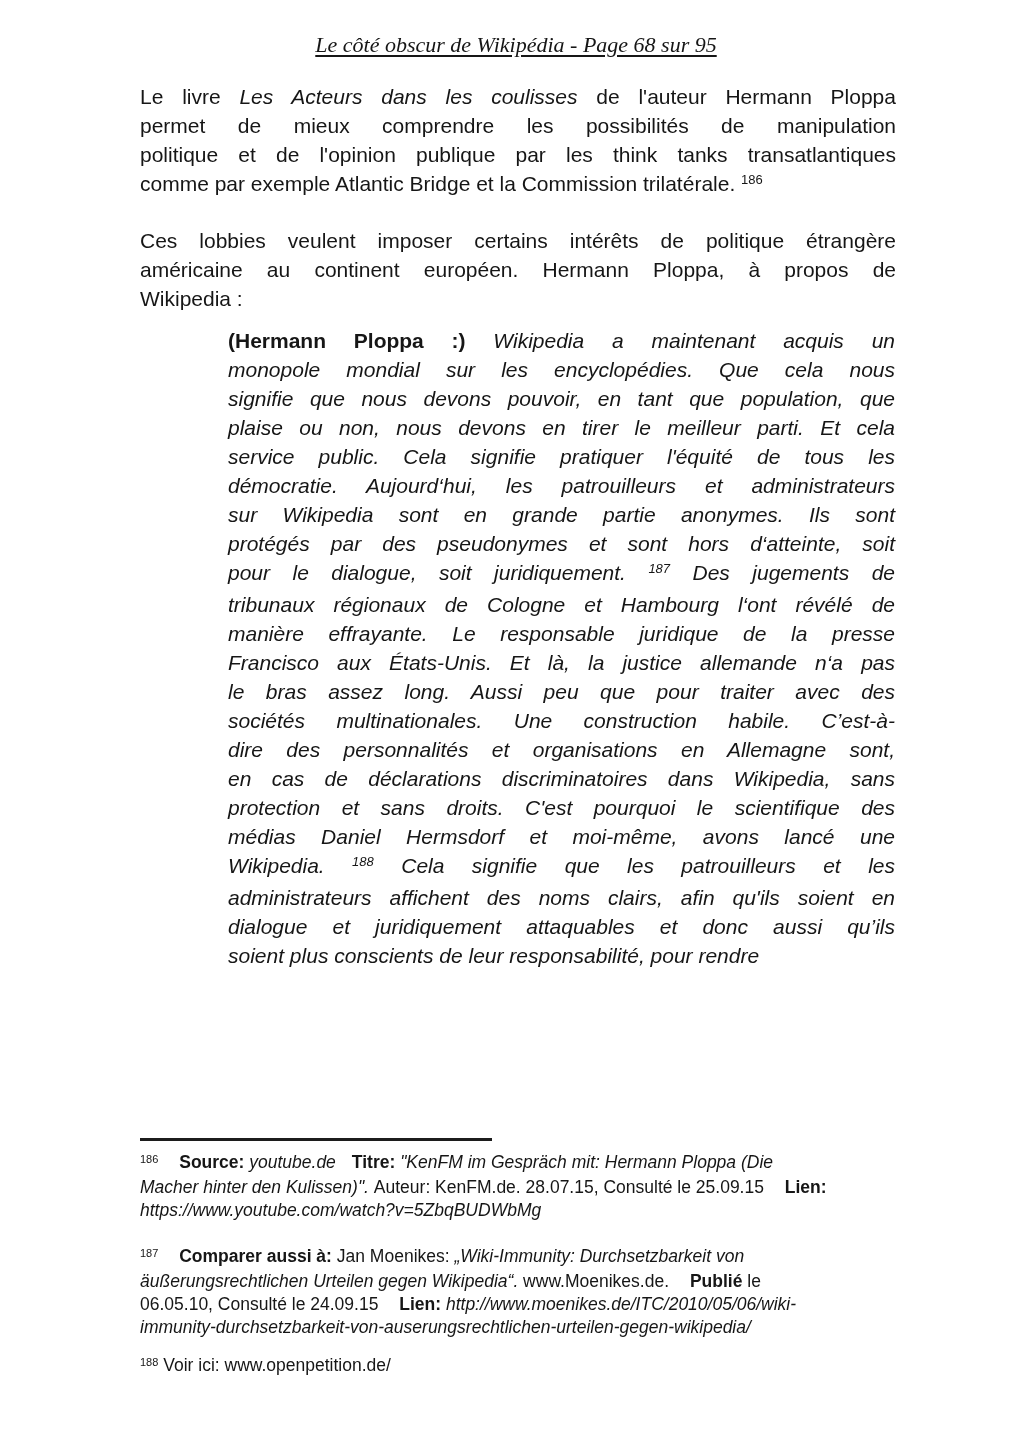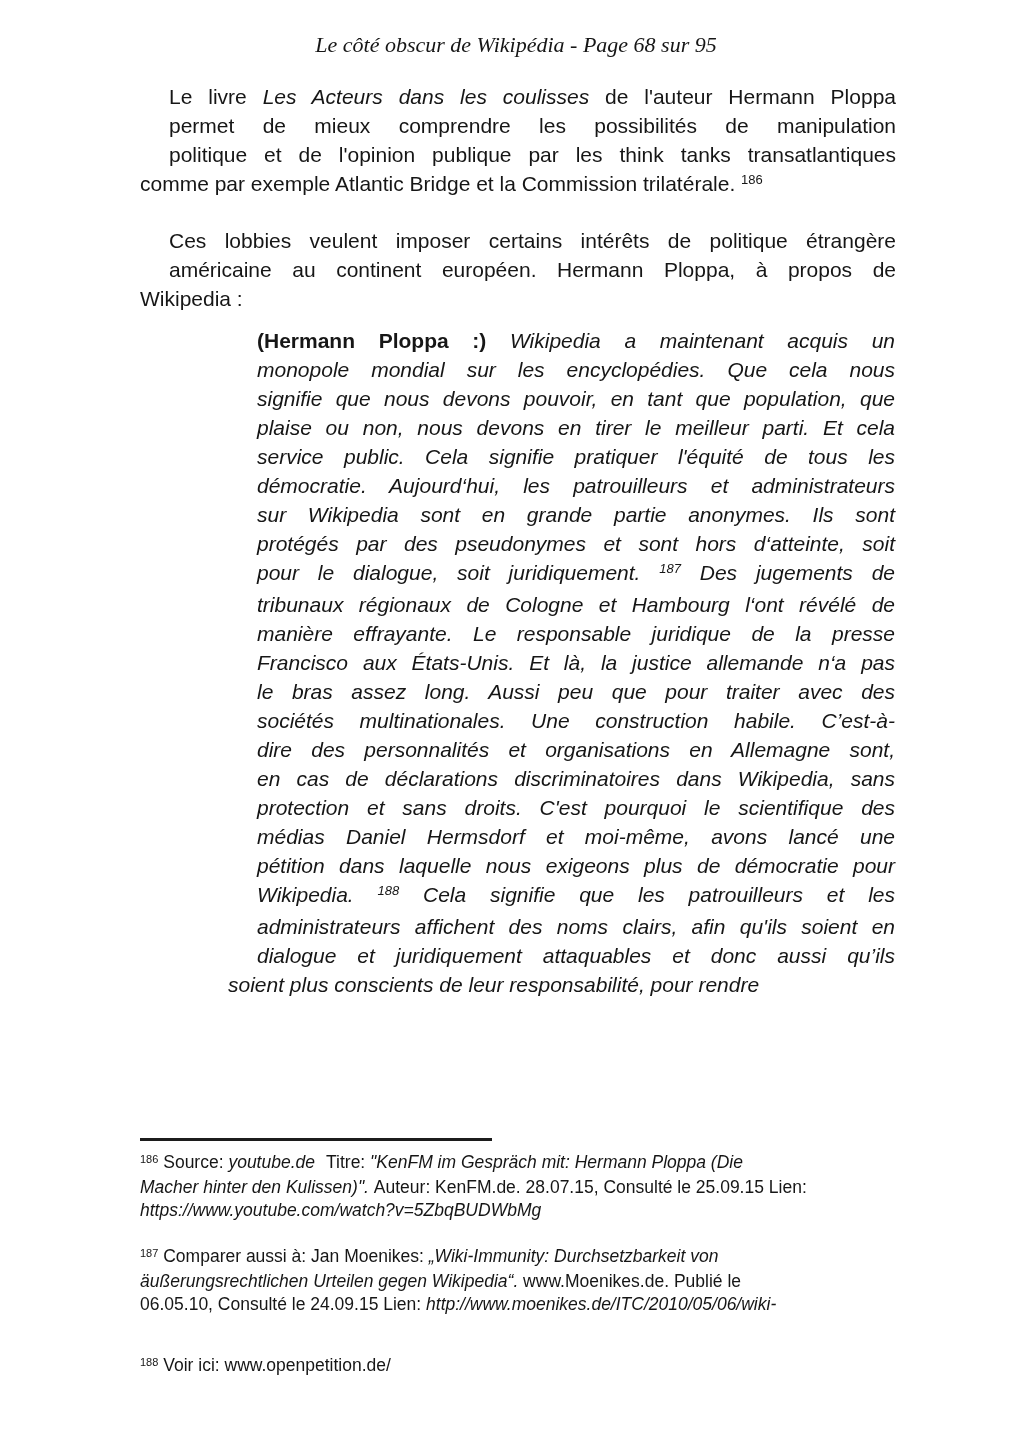--- a/index.html
+++ b/index.html
@@ -16,34 +16,34 @@
   .doc-header {
     position: absolute;
     top: 31px; left: 0;
     width: 100%;
     text-align: center;
     font-family: "Liberation Serif", serif;
     font-style: italic;
     font-size: 22px;
     line-height: 28px;
   }
-  .doc-header-title { text-underline-offset: 3px; margin-left: 8px; }
+  .doc-header-title { text-decoration: underline; text-underline-offset: 3px; margin-left: 8px; }
 
   
   .para, .quote {
     position: absolute;
     font-size: 21px;
     line-height: 29px;
   }
   #p-intro  { left: 140px; top: 82px;  width: 756px; }
   #p-second { left: 140px; top: 226px; width: 756px; }
   #quote    { left: 228px; top: 326px; width: 667px; }
 
   .ln { white-space: normal; }
-  .jl { text-align: justify; text-align-last: justify; margin-left: 29px; }
+  .jl { text-align: justify; text-align-last: justify; }
   .it { font-style: italic; }
   .quote .ln { font-style: italic; }
   .speaker { font-style: normal; font-weight: bold; }
 
   .fnref {
     font-size: 13px;
     position: relative;
     top: -7px;
     vertical-align: baseline;
     font-style: normal;
@@ -62,21 +62,21 @@
     left: 140px;
     width: 760px;
     font-size: 17.5px;
     line-height: 23px;
     text-align: left;
   }
   #fn186 { top: 1151px; }
   #fn187 { top: 1245px; }
   #fn188 { top: 1354px; }
   .fn .fnref { font-size: 11px; top: -5px; }
-  .fn b { font-weight: normal; }
+  .fn b { font-weight: bold; margin-left: 16px; }
   .gap { margin-left: 11px; }
 </style>
 </head>
 <body>
 
 <div class="page">
 
   <div class="doc-header">
     <span class="doc-header-title">Le côté obscur de Wikipédia - Page 68 sur 95</span>
   </div>
@@ -106,38 +106,38 @@
     <div class="ln jl"><span>pour le dialogue, soit juridiquement. </span><sup class="fnref">187</sup><span> Des jugements de</span></div>
     <div class="ln jl">tribunaux régionaux de Cologne et Hambourg l‘ont révélé de</div>
     <div class="ln jl">manière effrayante. Le responsable juridique de la presse</div>
     <div class="ln jl">Francisco aux États-Unis. Et là, la justice allemande n‘a pas</div>
     <div class="ln jl">le bras assez long. Aussi peu que pour traiter avec des</div>
     <div class="ln jl">sociétés multinationales. Une construction habile. C’est-à-</div>
     <div class="ln jl">dire des personnalités et organisations en Allemagne sont,</div>
     <div class="ln jl">en cas de déclarations discriminatoires dans Wikipedia, sans</div>
     <div class="ln jl">protection et sans droits. C'est pourquoi le scientifique des</div>
     <div class="ln jl">médias Daniel Hermsdorf et moi-même, avons lancé une</div>
-    <div class="ln jl">pétition dans laquelle nous exigeons plus de démocratie pour</div>
     <div class="ln jl"><span>Wikipedia. </span><sup class="fnref">188</sup><span> Cela signifie que les patrouilleurs et les</span></div>
     <div class="ln jl">administrateurs affichent des noms clairs, afin qu'ils soient en</div>
     <div class="ln jl">dialogue et juridiquement attaquables et donc aussi qu’ils</div>
     <div class="ln">soient plus conscients de leur responsabilité, pour rendre</div>
   </div>
 
   <div class="fn-rule"></div>
 
   <div class="fn" id="fn186">
     <div class="ln"><sup class="fnref">186</sup><b> Source: </b><span class="it">youtube.de</span><b class="gap">Titre: </b><span class="it">"KenFM im Gespräch mit: Hermann Ploppa (Die</span></div>
     <div class="ln"><span class="it">Macher hinter den Kulissen)". </span><span> Auteur: KenFM.de. 28.07.15, Consulté le 25.09.15 </span><b>Lien:</b></div>
     <div class="ln"><span class="it">https://www.youtube.com/watch?v=5ZbqBUDWbMg</span></div>
   </div>
 
   <div class="fn" id="fn187">
     <div class="ln"><sup class="fnref">187</sup><b> Comparer aussi à: </b><span>Jan Moenikes: </span><span class="it">„Wiki-Immunity: Durchsetzbarkeit von</span></div>
     <div class="ln"><span class="it">äußerungsrechtlichen Urteilen gegen Wikipedia“. </span><span>www.Moenikes.de. </span><b>Publié</b><span> le</span></div>
     <div class="ln"><span>06.05.10, Consulté le 24.09.15 </span><b>Lien: </b><span class="it">http://www.moenikes.de/ITC/2010/05/06/wiki-</span></div>
+    <div class="ln"><span class="it">immunity-durchsetzbarkeit-von-auserungsrechtlichen-urteilen-gegen-wikipedia/</span></div>
   </div>
 
   <div class="fn" id="fn188">
     <div class="ln"><sup class="fnref">188</sup><span> Voir ici: www.openpetition.de/</span></div>
   </div>
 
 </div>
 
 </body></html>

